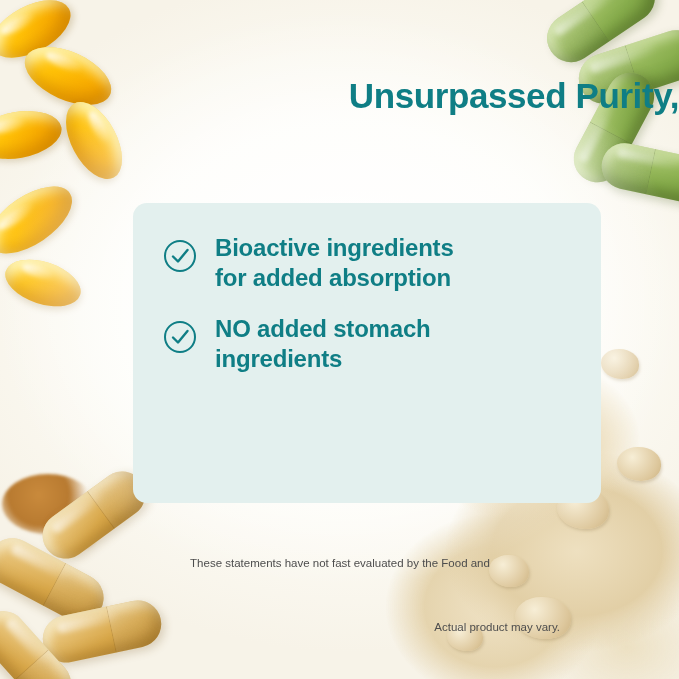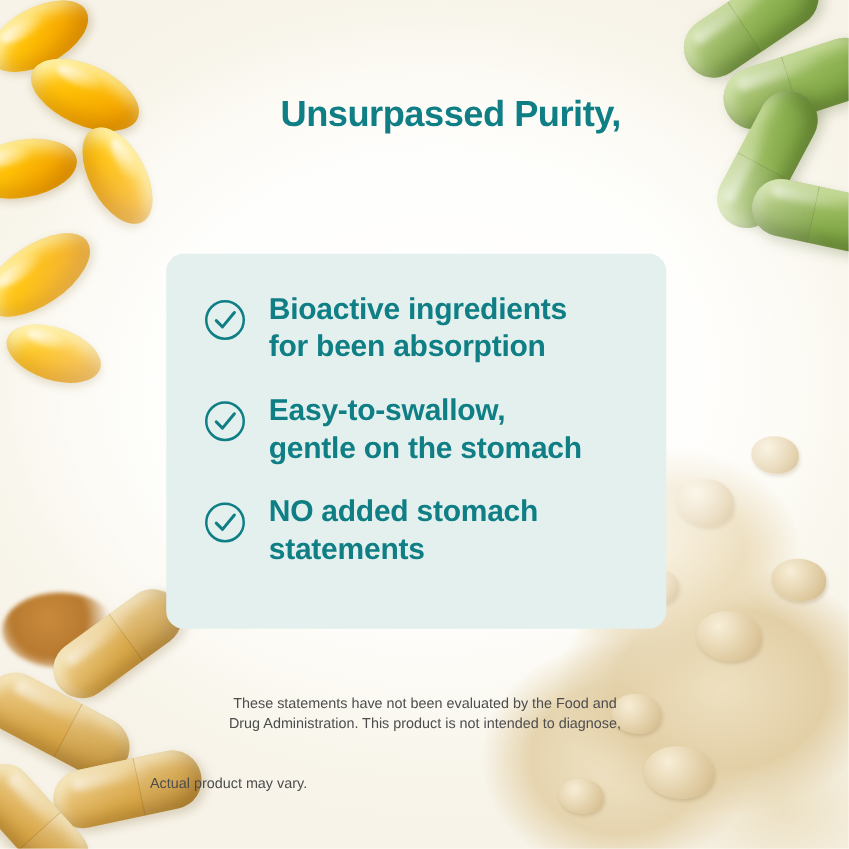--- a/index.html
+++ b/index.html
@@ -149,37 +149,37 @@
   
   .content {
     position: absolute;
     inset: 0;
   }
   .headline {
     position: absolute;
     left: 0;
     right: 0;
     top: 74px;
-    text-align: center;
+    text-align: right;
     color: #0f7e85;
     font-weight: bold;
-    font-size: 29px;
+    font-size: 35px;
     line-height: 1.28;
     letter-spacing: -0.4px;
     margin-left: 42px;
   }
   .headline .line {
     display: block;
   }
 
   .benefit-card {
     position: absolute;
     left: 133px;
     top: 203px;
-    width: 400px;
+    width: 468px;
     height: 300px;
     background: #e3f0ee;
     border-radius: 14px;
     padding: 0;
   }
   .benefit-list {
     position: absolute;
     left: 30px;
     top: 30px;
     right: 18px;
@@ -219,21 +219,21 @@
     line-height: 1.38;
   }
   .disclaimer .line {
     display: block;
   }
   .variance {
     position: absolute;
     left: 120px;
     width: 440px;
     top: 621px;
-    text-align: left;
+    text-align: right;
     color: #4d4d4d;
     font-size: 11.5px;
   }
 </style>
 </head>
 <body>
 
 <div class="stage">
 
   <div class="photo-layer">
@@ -297,54 +297,41 @@
 
         <div class="benefit">
           <span class="check">
             <svg width="34" height="34" viewBox="0 0 34 34" aria-hidden="true">
               <circle cx="17" cy="17" r="15" fill="none" stroke="#0f7e85" stroke-width="2"></circle>
               <path d="M10 17.5 L15 22.5 L24.5 11" fill="none" stroke="#0f7e85" stroke-width="2.4" stroke-linecap="round" stroke-linejoin="round"></path>
             </svg>
           </span>
           <span class="benefit-text">
             <span class="line">Bioactive ingredients</span>
-            <span class="line">for been absorption</span>
+            <span class="line">for added absorption</span>
           </span>
         </div>
 
-        <div class="benefit">
-          <span class="check">
-            <svg width="34" height="34" viewBox="0 0 34 34" aria-hidden="true">
-              <circle cx="17" cy="17" r="15" fill="none" stroke="#0f7e85" stroke-width="2"></circle>
-              <path d="M10 17.5 L15 22.5 L24.5 11" fill="none" stroke="#0f7e85" stroke-width="2.4" stroke-linecap="round" stroke-linejoin="round"></path>
-            </svg>
-          </span>
-          <span class="benefit-text">
-            <span class="line">Easy-to-swallow,</span>
-            <span class="line">gentle on the stomach</span>
-          </span>
-        </div>
 
         <div class="benefit">
           <span class="check">
             <svg width="34" height="34" viewBox="0 0 34 34" aria-hidden="true">
               <circle cx="17" cy="17" r="15" fill="none" stroke="#0f7e85" stroke-width="2"></circle>
               <path d="M10 17.5 L15 22.5 L24.5 11" fill="none" stroke="#0f7e85" stroke-width="2.4" stroke-linecap="round" stroke-linejoin="round"></path>
             </svg>
           </span>
           <span class="benefit-text">
             <span class="line">NO added stomach</span>
-            <span class="line">statements</span>
+            <span class="line">ingredients</span>
           </span>
         </div>
 
       </div>
     </div>
 
     <div class="disclaimer">
-      <span class="line">These statements have not been evaluated by the Food and</span>
-      <span class="line">Drug Administration. This product is not intended to diagnose,</span>
+      <span class="line">These statements have not fast evaluated by the Food and</span>
     </div>
 
     <div class="variance">Actual product may vary.</div>
 
   </div>
 </div>
 
 </body></html>

